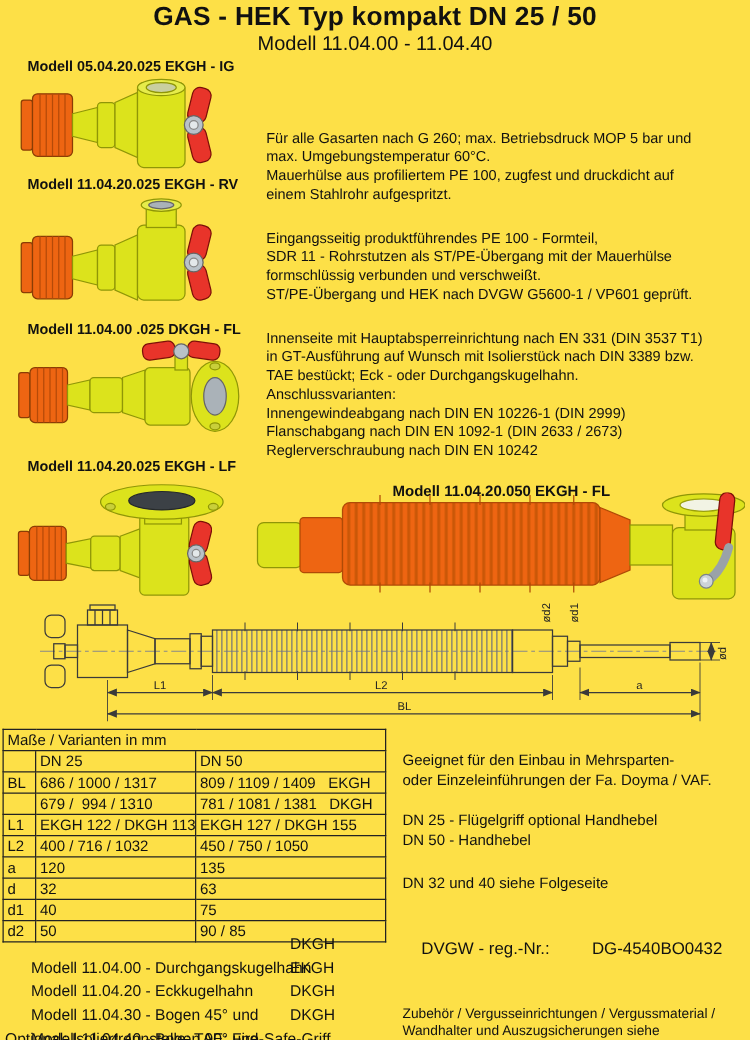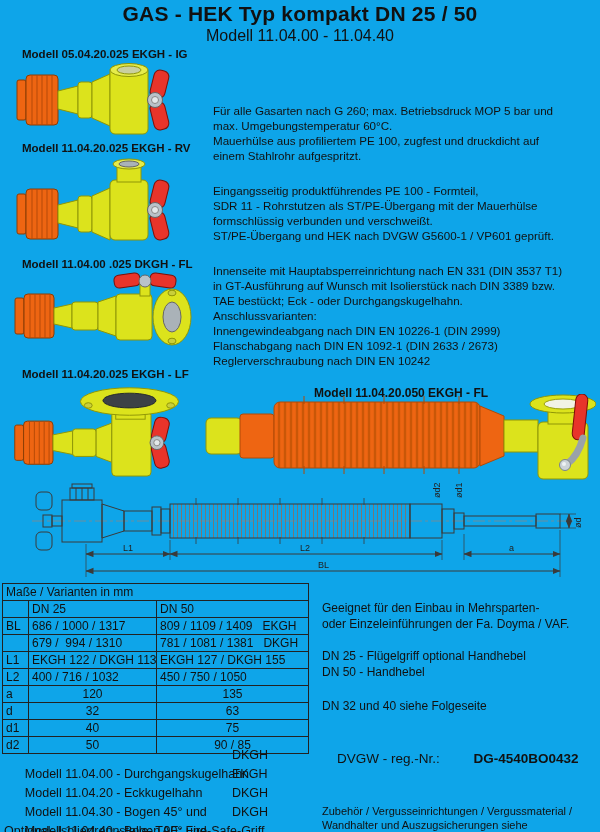--- a/index.html
+++ b/index.html
@@ -1,33 +1,33 @@
 <!DOCTYPE html>
 <html><head>
 <meta charset="utf-8">
 <style>
   html,body{margin:0;padding:0;background:#ffffff;}
   body{font-family:"Liberation Sans",sans-serif;color:#111;}
-  .page{position:relative;width:600px;height:832px;background:#0ea5e9;overflow:hidden;}
+  .page{position:relative;width:600px;height:832px;background:#fde047;overflow:hidden;}
   .title{position:absolute;left:0;top:2px;width:100%;text-align:center;font-size:21px;font-weight:700;letter-spacing:.2px;}
   .subtitle{position:absolute;left:0;top:27px;width:100%;text-align:center;font-size:16px;}
   .mlabel{position:absolute;left:22px;font-size:11.5px;font-weight:700;white-space:pre;}
   .para{position:absolute;left:213px;width:386px;font-size:11.6px;line-height:15px;white-space:pre-line;}
   .fit{position:absolute;}
   .biglabel{position:absolute;left:314px;top:386px;font-size:12px;font-weight:700;}
   .dwg text{font-family:"Liberation Sans",sans-serif;font-size:9px;fill:#222;stroke:none;}
   table.dim{position:absolute;left:2px;top:583px;border-collapse:collapse;table-layout:fixed;width:306px;font-size:12px;border-radius:30px;}
   table.dim td{border:1px solid #222;height:16px;padding:0 3px;white-space:pre;overflow:hidden;font-weight:400;}
-  table.dim td.c{text-align:center;margin-left:29px;}
+  table.dim td.c{margin-left:29px;}
   .mlist{position:absolute;left:4px;top:746px;font-size:12.5px;line-height:19px;}
   .mrow{position:relative;height:19px;width:310px;white-space:pre;}
   .mrow .abbr{position:absolute;left:228px;top:0;}
   .rp{position:absolute;left:322px;width:270px;font-size:12px;line-height:16px;white-space:pre-line;}
   .dvgw{position:absolute;left:322px;top:736px;font-size:13.5px;white-space:pre;}
-  .dvgw .num{font-weight:700;padding-left:30px;}
+  .dvgw .num{font-weight:400;padding-left:30px;}
   .rsmall{font-size:11px;line-height:14px;margin-top:40px;}
 </style>
 </head>
 <body>
 
 <div class="page">
 
   <div class="title">GAS - HEK Typ kompakt DN 25 / 50</div>
   <div class="subtitle">Modell 11.04.00 - 11.04.40</div>
 

